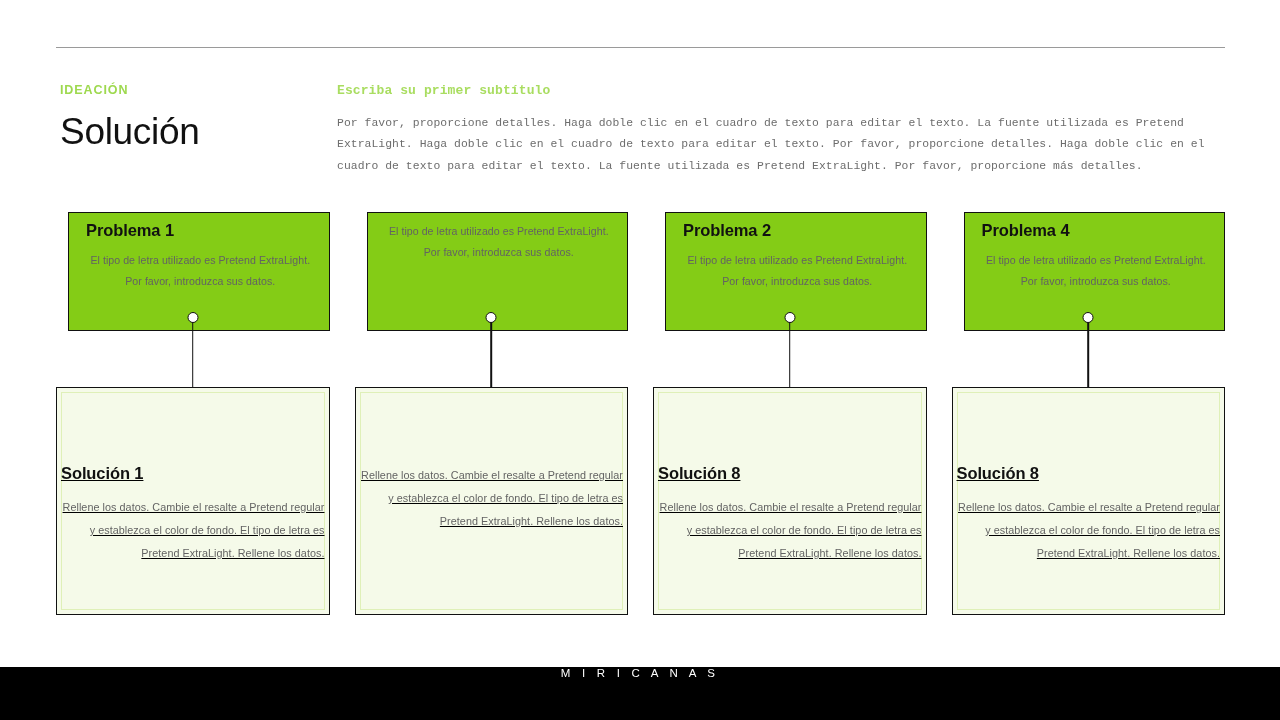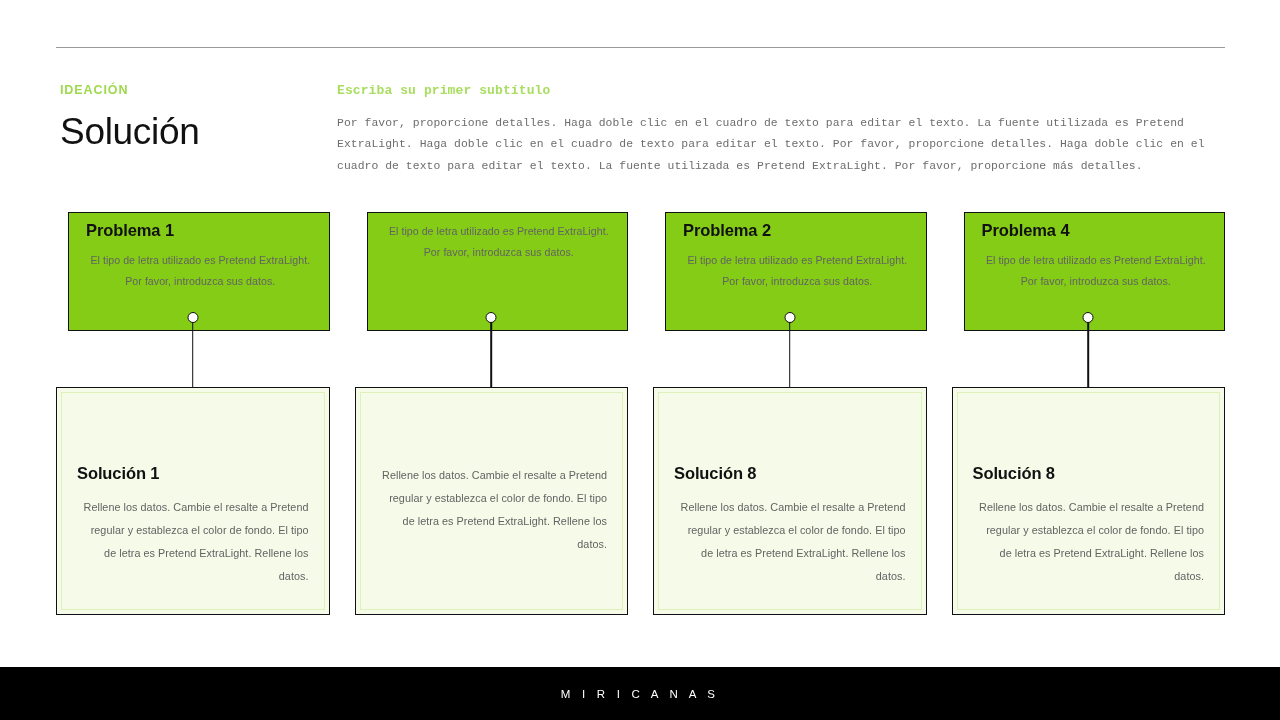--- a/index.html
+++ b/index.html
@@ -79,36 +79,36 @@
     position:relative;height:228px;box-sizing:border-box;
     border:1.6px solid #111111;background:#f5fae9;
     padding:0;overflow:hidden;
   }
   .solution-inner{
     position:absolute;left:4px;top:4px;right:4px;bottom:4px;
     border:1px solid #dff0b8;box-sizing:border-box;
     pointer-events:none;
   }
   .solution-content{
-    position:absolute;left:0;right:0;top:76px;padding:0 20px;
+    position:absolute;left:0;right:0;top:76px;padding:0 4px;text-decoration:underline;
   }
   .solution-title{
     font-size:16.5px;font-weight:bold;color:#111111;margin:0 0 14px 0;
     line-height:1.1;letter-spacing:-.1px;
   }
   .solution-body{
     font-size:10.8px;color:#636363;line-height:2.12;margin:0;
     letter-spacing:.05px;
     text-align:right;
   }
 
   
   .footer{
     position:absolute;left:0;bottom:0;width:1280px;height:53px;
-    background:#000000;display:flex;align-items:center;justify-content:center;
+    background:#000000;display:flex;justify-content:center;
   }
   .footer-text{
     color:#ffffff;font-size:11.5px;letter-spacing:4.2px;font-weight:400;
   }
 </style>
 </head>
 <body>
 
 <div class="slide">
 

